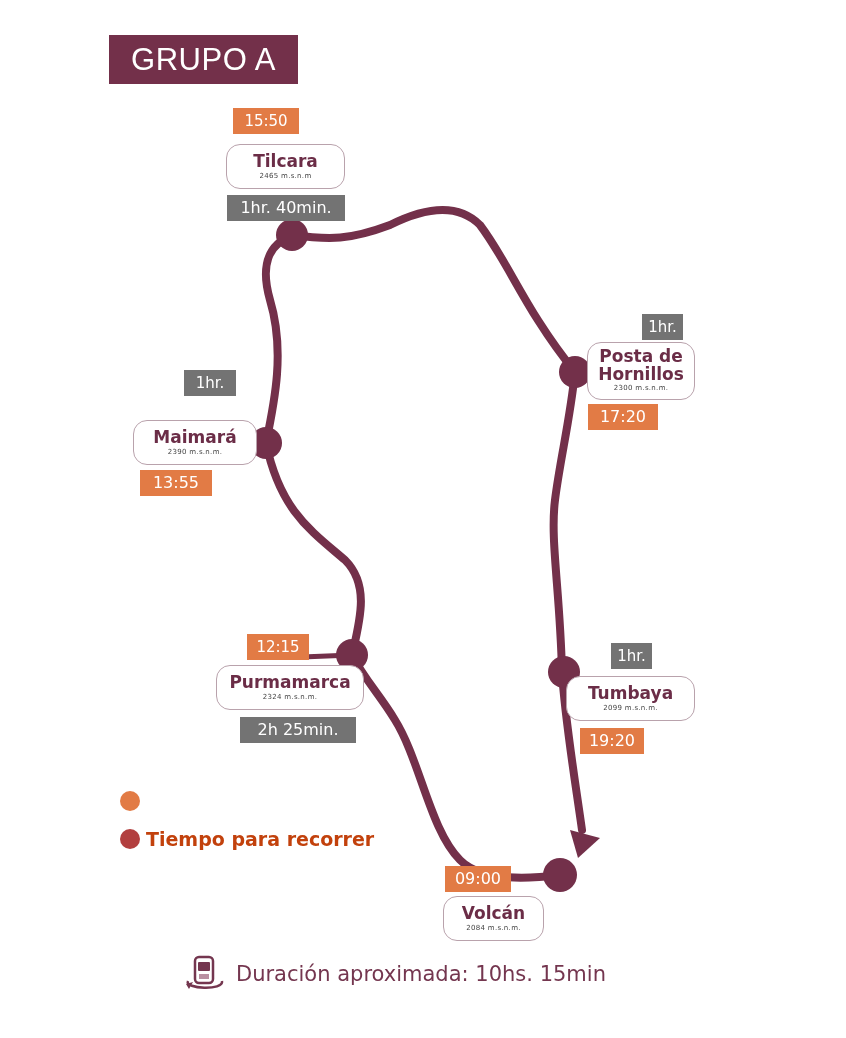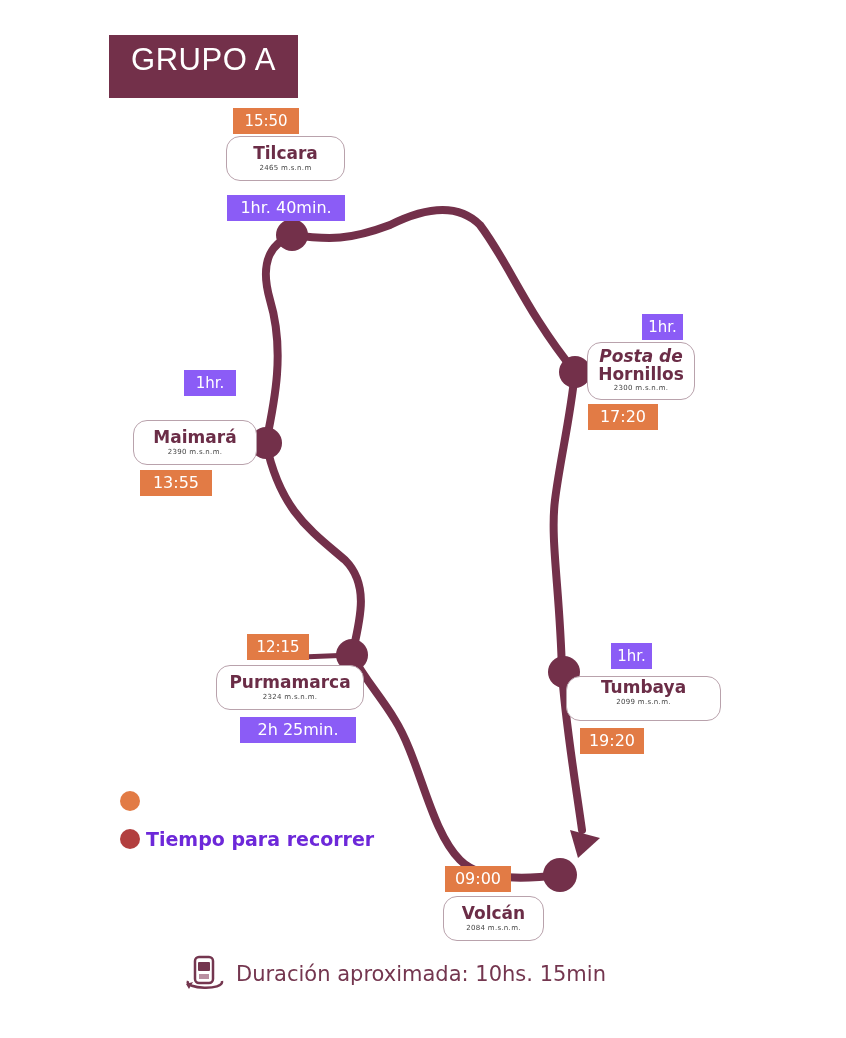--- a/index.html
+++ b/index.html
@@ -1,31 +1,31 @@
 <!DOCTYPE html>
 <html><head>
 <meta charset="utf-8">
 <style>
   html, body { margin:0; padding:0; }
   body {
     width:846px; height:1038px; background:#ffffff; position:relative; overflow:hidden;
     font-family: "DejaVu Sans", "Liberation Sans", sans-serif;
   }
   .title {
-    position:absolute; left:109px; top:35px; width:189px; height:63px;
+    position:absolute; left:109px; top:35px; width:189px; height:49px;
     background:#73304a; color:#ffffff; font-family:"Liberation Sans", sans-serif;
     font-size:31px; line-height:49px; text-align:center; letter-spacing:0.5px;
   }
   svg.route { position:absolute; left:0; top:0; }
   .tag {
     position:absolute; color:#fff; font-weight:normal; font-size:15px;
     text-align:center; line-height:26px; height:26px;
   }
   .tag.depart { background:#e27b45; }
-  .tag.duration { background:#8b5cf6; }
+  .tag.duration { background:#737373; }
   .pill {
     position:absolute; background:#fff; border:1.5px solid #b9a2ac; border-radius:14px;
     text-align:center; box-sizing:border-box;
   }
   .pill .name {
     display:block; color:#6b2d47; font-weight:bold; font-size:17px; line-height:20px;
   }
   .pill .alt {
     display:block; color:#444; font-size:7px; line-height:10px; letter-spacing:0.3px;
   }
@@ -53,65 +53,65 @@
   <polygon points="570,830 600,838 578,858" fill="#73304a"></polygon>
   <circle cx="292" cy="235" r="16" fill="#73304a"></circle>
   <circle cx="575" cy="372" r="16" fill="#73304a"></circle>
   <circle cx="266" cy="443" r="16" fill="#73304a"></circle>
   <circle cx="352" cy="655" r="16" fill="#73304a"></circle>
   <circle cx="564" cy="672" r="16" fill="#73304a"></circle>
   <circle cx="560" cy="875" r="17" fill="#73304a"></circle>
 </svg>
 
 <div class="tag depart" style="left:233px;top:108px;width:66px;">15:50</div>
-<div class="pill" style="left:226px;top:136px;width:119px;height:45px;padding-top:6px;">
+<div class="pill" style="left:226px;top:144px;width:119px;height:45px;padding-top:6px;">
   <span class="name">Tilcara</span>
   <span class="alt">2465 m.s.n.m</span>
 </div>
 <div class="tag duration" style="left:227px;top:195px;width:118px;font-size:16px;">1hr. 40min.</div>
 
 <div class="tag duration" style="left:642px;top:314px;width:41px;">1hr.</div>
 <div class="pill" style="left:587px;top:342px;width:108px;height:58px;padding-top:4px;">
-  <span class="name" style="line-height:18px;font-style:italic;">Posta de</span>
+  <span class="name" style="line-height:18px;">Posta de</span>
   <span class="name" style="line-height:18px;">Hornillos</span>
   <span class="alt">2300 m.s.n.m.</span>
 </div>
 <div class="tag depart" style="left:588px;top:404px;width:70px;font-size:16px;">17:20</div>
 
 <div class="tag duration" style="left:184px;top:370px;width:52px;">1hr.</div>
 <div class="pill" style="left:133px;top:420px;width:124px;height:45px;padding-top:6px;">
   <span class="name">Maimará</span>
   <span class="alt">2390 m.s.n.m.</span>
 </div>
 <div class="tag depart" style="left:140px;top:470px;width:72px;font-size:16px;">13:55</div>
 
 <div class="tag depart" style="left:247px;top:634px;width:62px;">12:15</div>
 <div class="pill" style="left:216px;top:665px;width:148px;height:45px;padding-top:6px;">
   <span class="name">Purmamarca</span>
   <span class="alt">2324 m.s.n.m.</span>
 </div>
 <div class="tag duration" style="left:240px;top:717px;width:116px;font-size:16px;">2h 25min.</div>
 
 <div class="tag duration" style="left:611px;top:643px;width:41px;">1hr.</div>
-<div class="pill" style="left:566px;top:676px;width:155px;height:45px;">
+<div class="pill" style="left:566px;top:676px;width:129px;height:45px;padding-top:6px;">
   <span class="name">Tumbaya</span>
   <span class="alt">2099 m.s.n.m.</span>
 </div>
 <div class="tag depart" style="left:580px;top:728px;width:64px;font-size:16px;">19:20</div>
 
 <div class="tag depart" style="left:445px;top:866px;width:66px;font-size:16px;">09:00</div>
 <div class="pill" style="left:443px;top:896px;width:101px;height:45px;padding-top:6px;">
   <span class="name">Volcán</span>
   <span class="alt">2084 m.s.n.m.</span>
 </div>
 
 <div class="legend" style="top:791px;color:#e27b45;">
   <span class="dot" style="background:#e27b45;"></span>
 </div>
-<div class="legend" style="top:828px;color:#6d28d9;">
+<div class="legend" style="top:828px;color:#c2410c;">
   <span class="dot" style="background:#b23f3f;"></span>
   <span>Tiempo para recorrer</span>
 </div>
 
 <div class="footer">
   <svg width="42" height="38" viewBox="0 0 42 38">
     <rect x="11" y="2" width="18" height="26" rx="4" fill="none" stroke="#74364f" stroke-width="2.5"></rect>
     <rect x="14" y="7" width="12" height="9" rx="1" fill="#74364f"></rect>
     <rect x="15" y="19" width="10" height="5" fill="#b98fa1"></rect>
     <path d="M4 26 C0 34, 40 36, 38 26" fill="none" stroke="#74364f" stroke-width="2.5"></path>

